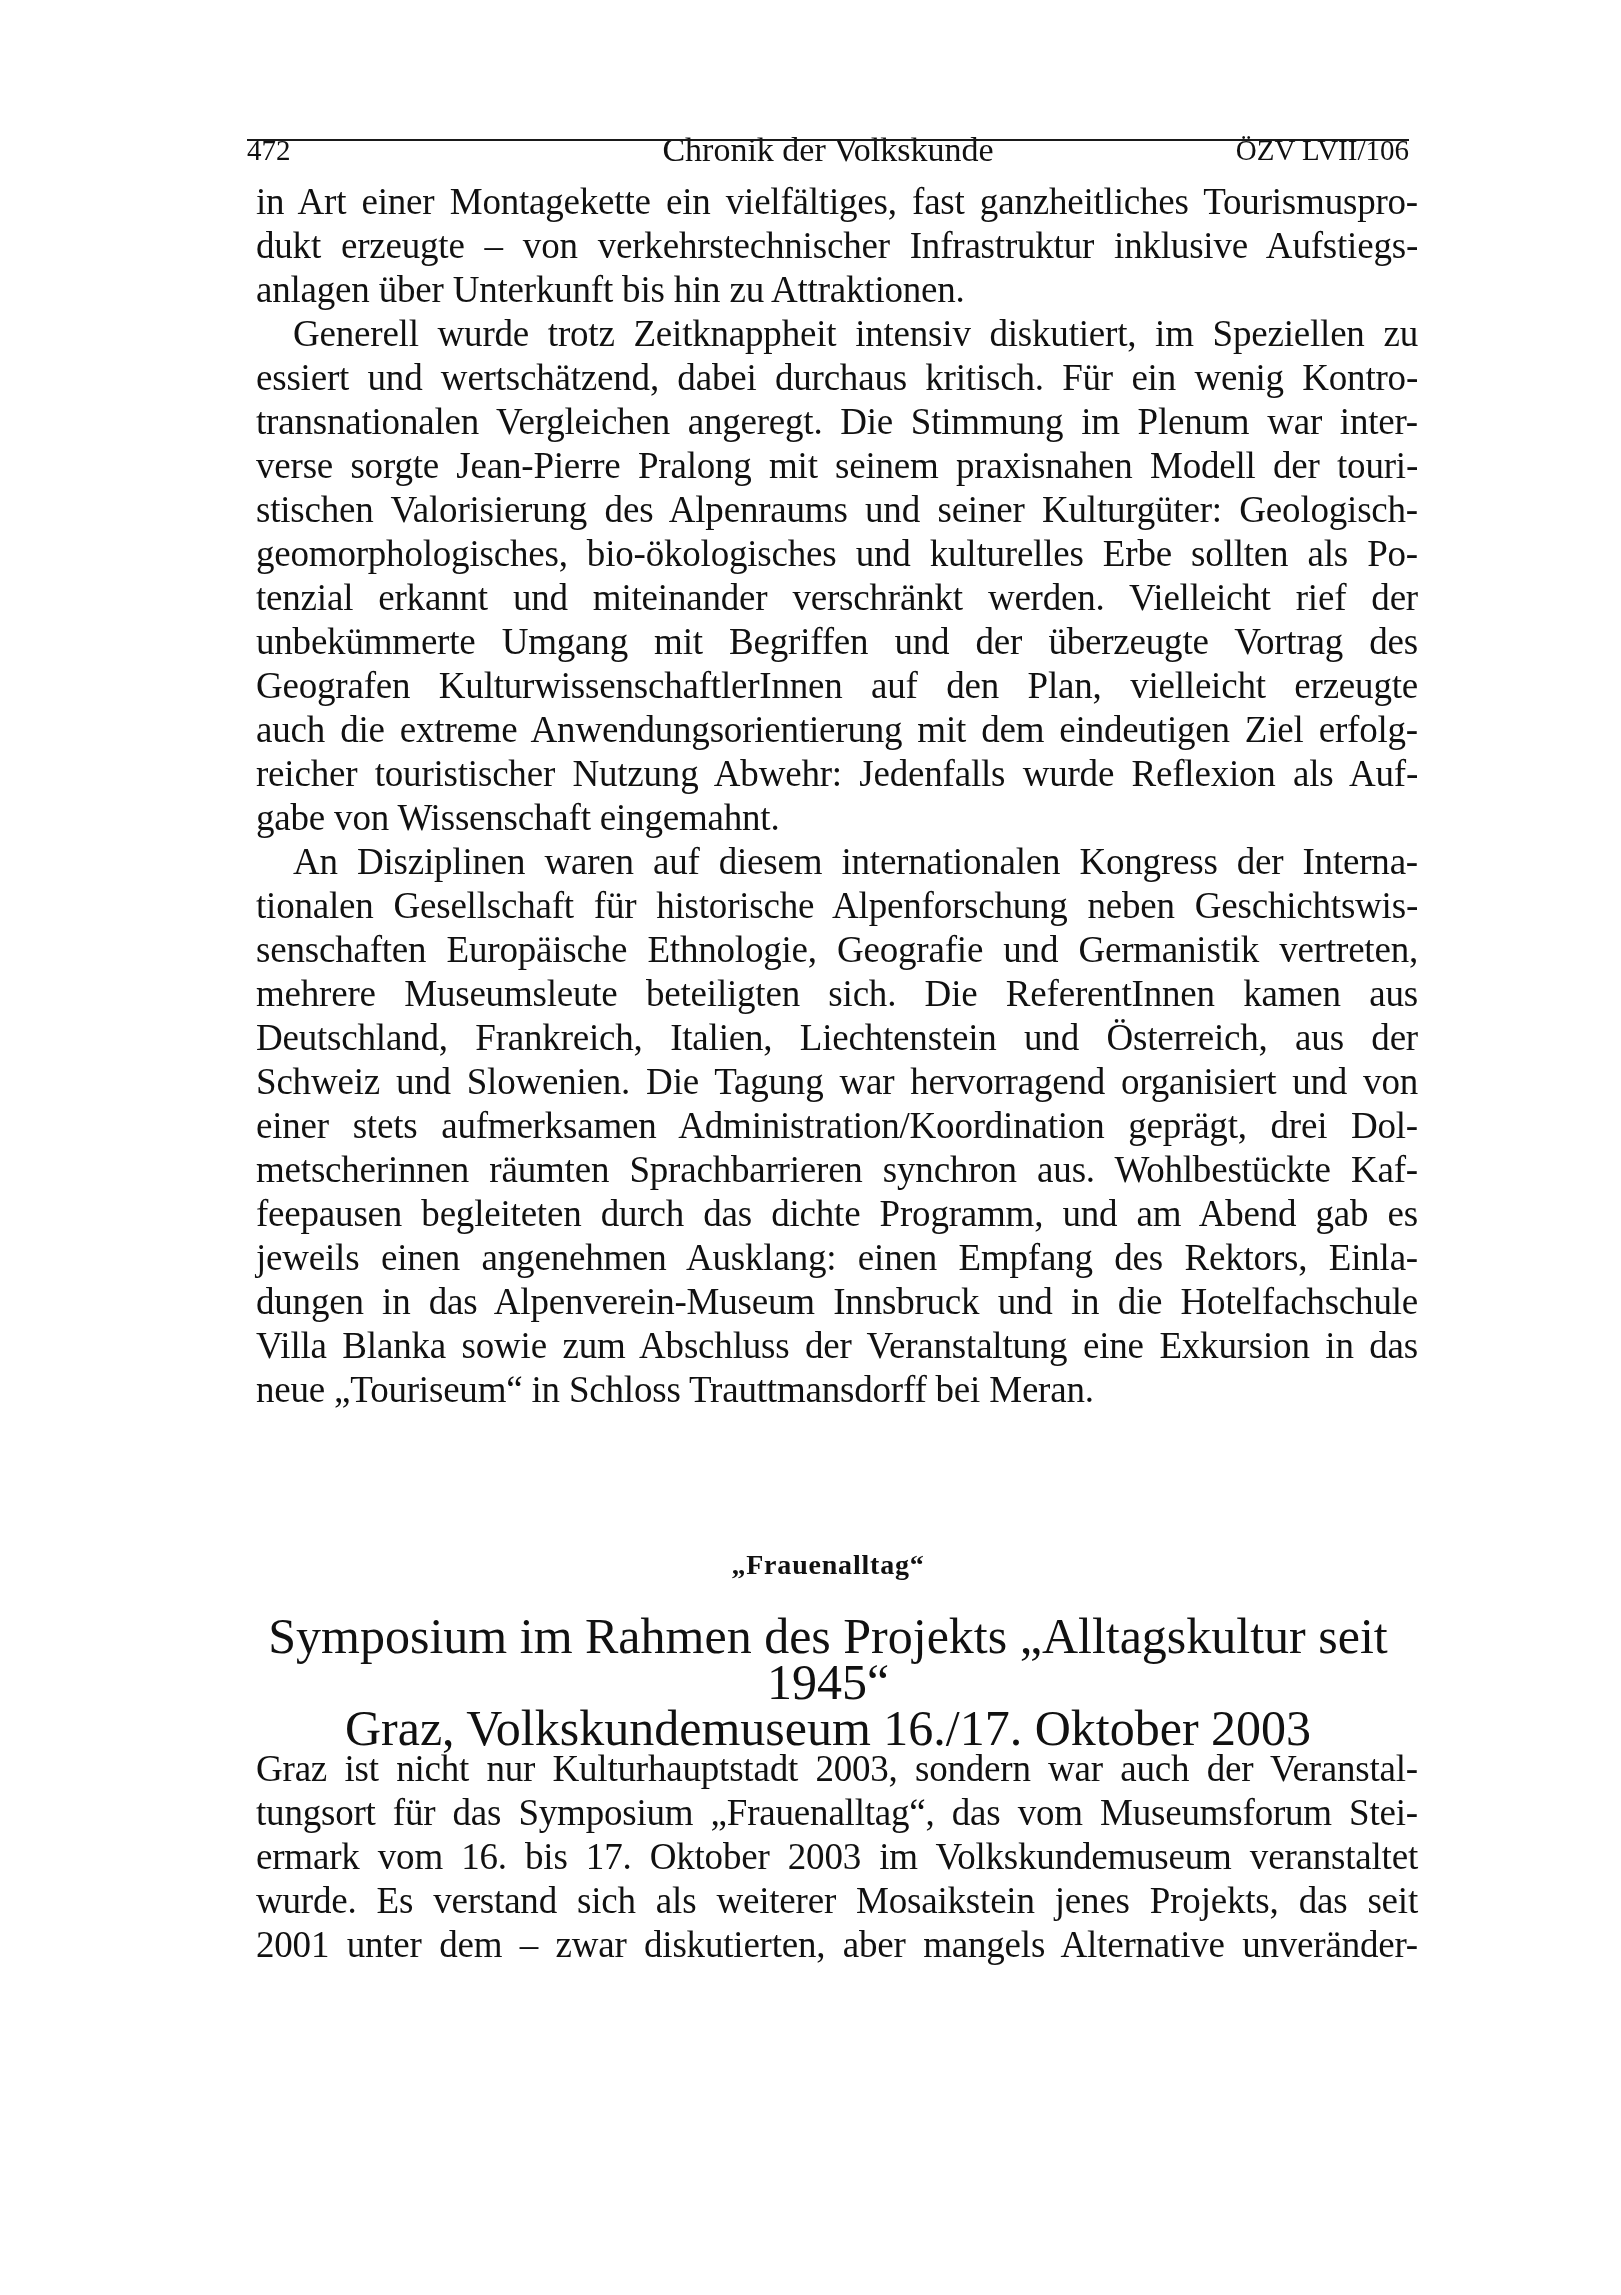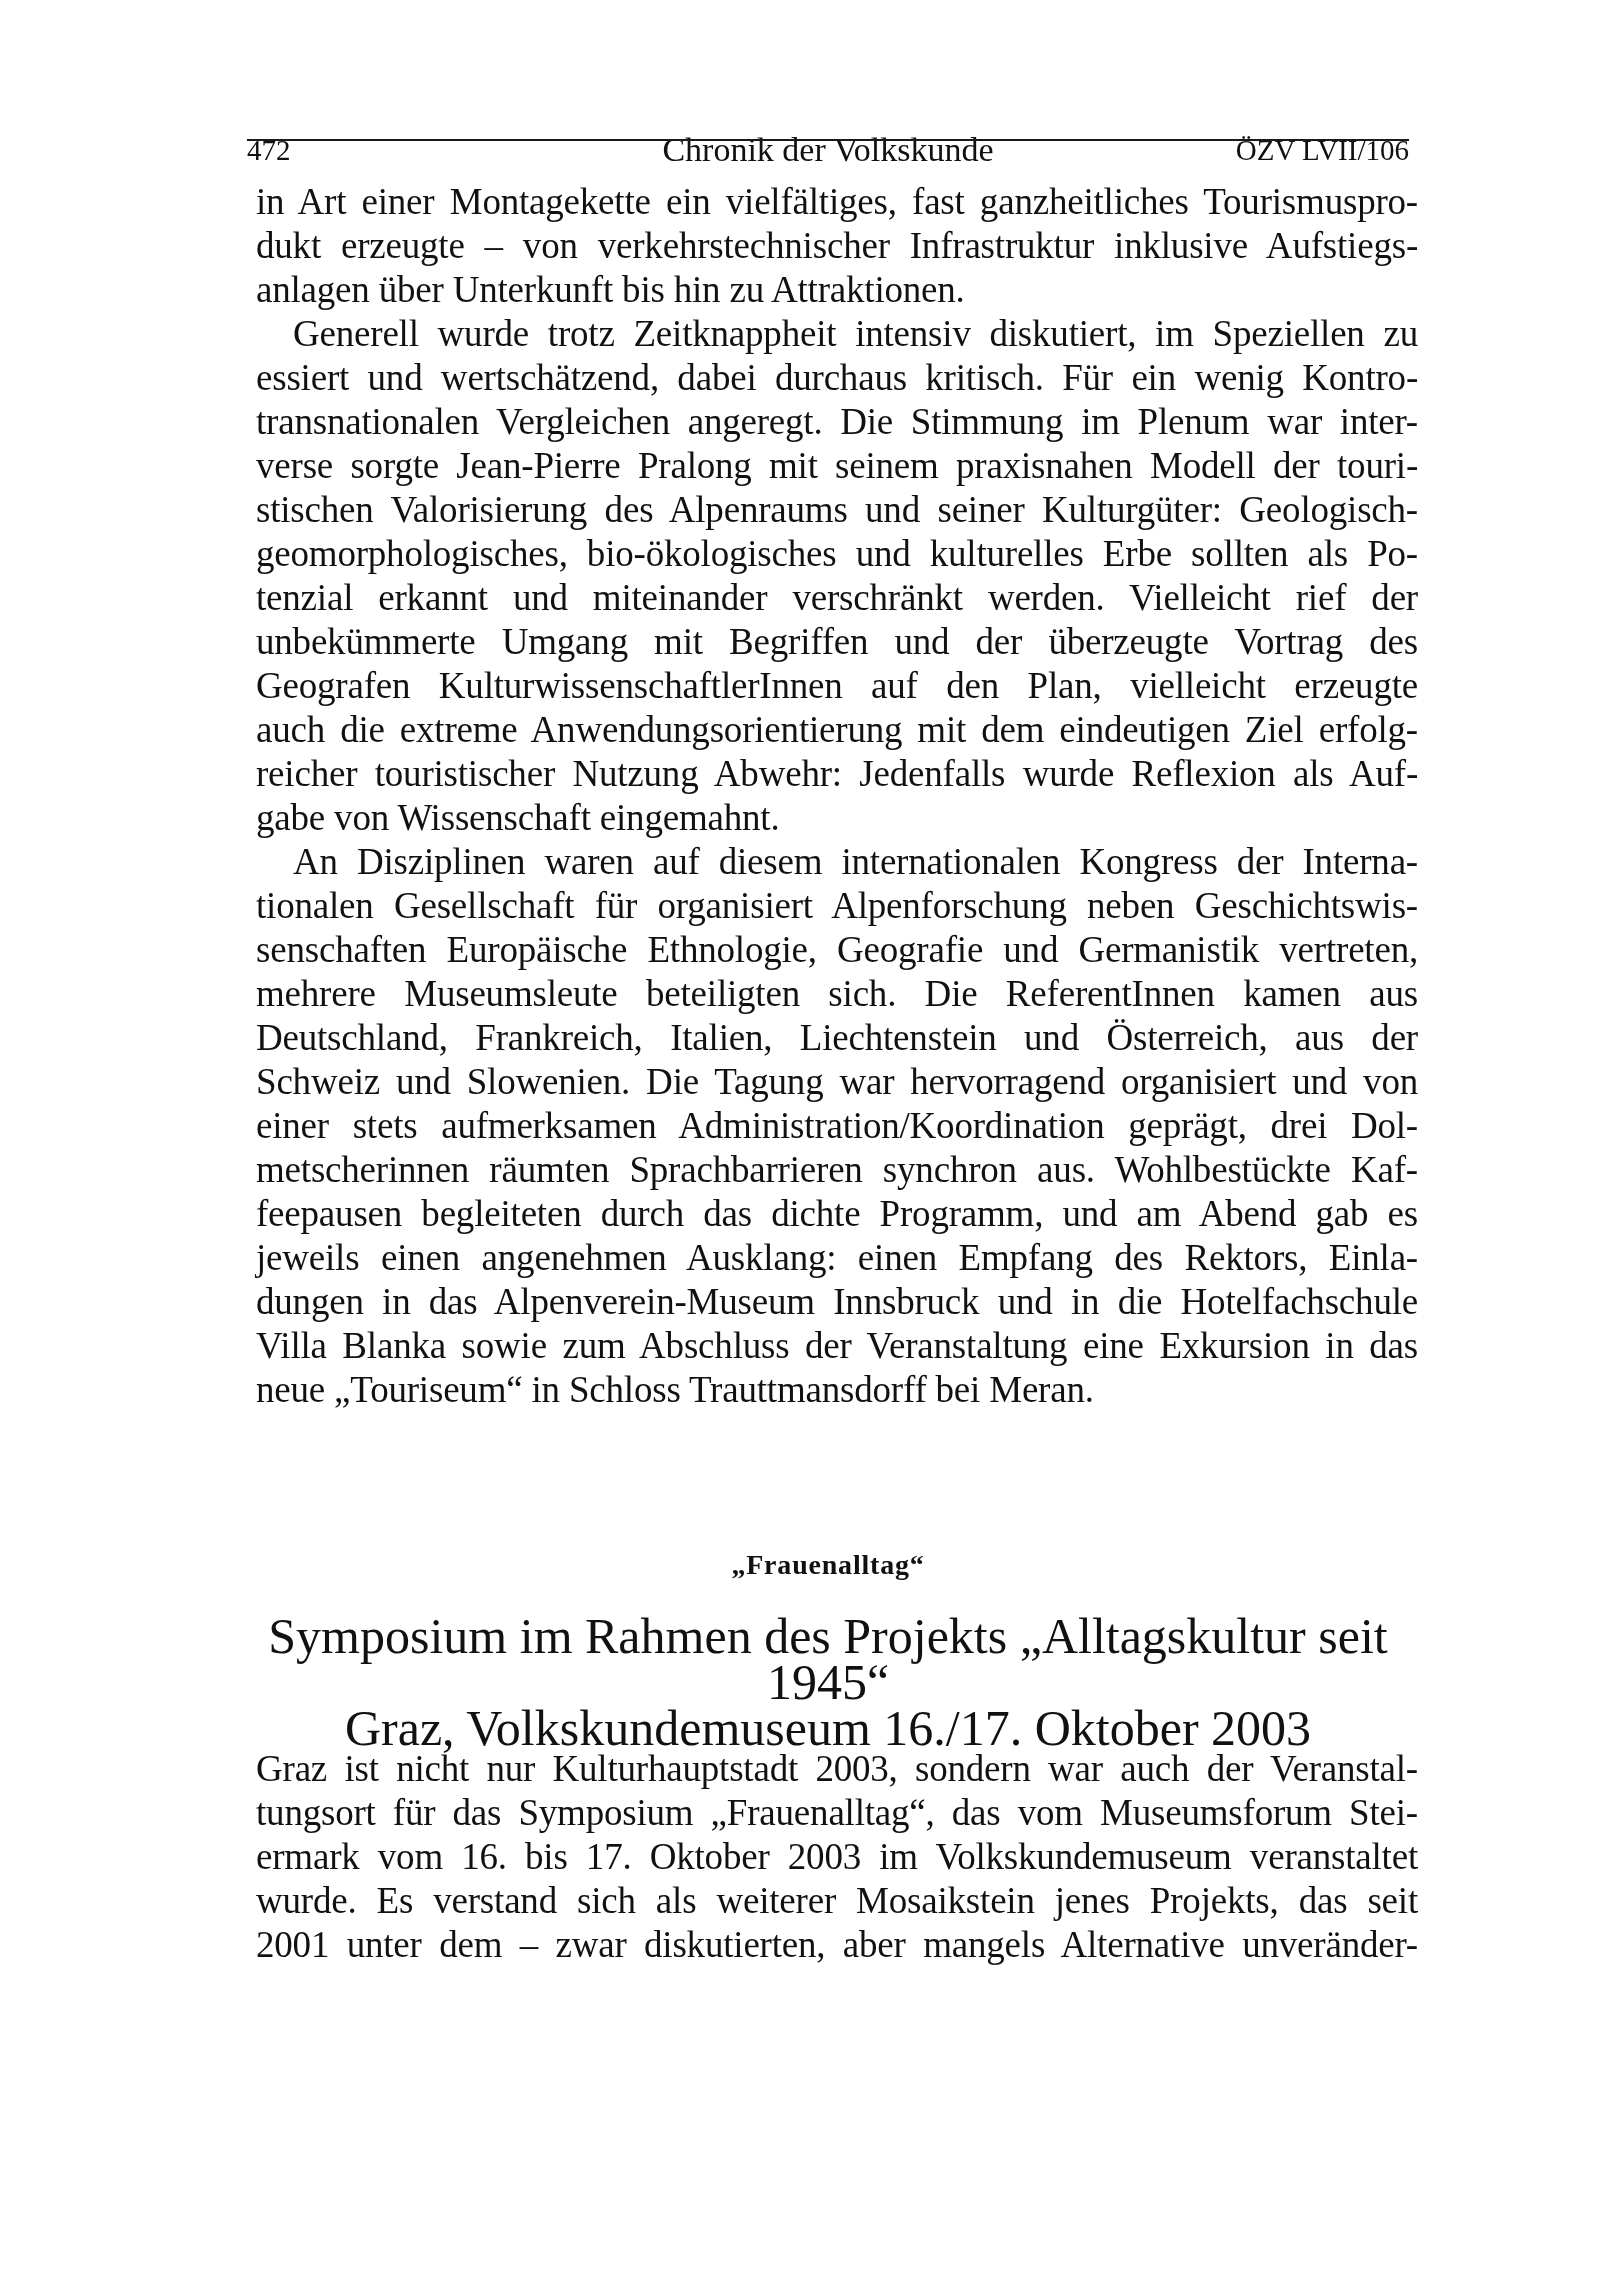--- a/index.html
+++ b/index.html
@@ -52,21 +52,21 @@
         <span class="ln">geomorphologisches, bio-ökologisches und kulturelles Erbe sollten als Po-</span>
         <span class="ln">tenzial erkannt und miteinander verschränkt werden. Vielleicht rief der</span>
         <span class="ln">unbekümmerte Umgang mit Begriffen und der überzeugte Vortrag des</span>
         <span class="ln">Geografen KulturwissenschaftlerInnen auf den Plan, vielleicht erzeugte</span>
         <span class="ln">auch die extreme Anwendungsorientierung mit dem eindeutigen Ziel erfolg-</span>
         <span class="ln">reicher touristischer Nutzung Abwehr: Jedenfalls wurde Reflexion als Auf-</span>
         <span class="ln last">gabe von Wissenschaft eingemahnt.</span>
       </div>
       <div>
         <span class="ln indent">An Disziplinen waren auf diesem internationalen Kongress der Interna-</span>
-        <span class="ln">tionalen Gesellschaft für organisiert Alpenforschung neben Geschichtswis-</span>
+        <span class="ln">tionalen Gesellschaft für historische Alpenforschung neben Geschichtswis-</span>
         <span class="ln">senschaften Europäische Ethnologie, Geografie und Germanistik vertreten,</span>
         <span class="ln">mehrere Museumsleute beteiligten sich. Die ReferentInnen kamen aus</span>
         <span class="ln">Deutschland, Frankreich, Italien, Liechtenstein und Österreich, aus der</span>
         <span class="ln">Schweiz und Slowenien. Die Tagung war hervorragend organisiert und von</span>
         <span class="ln">einer stets aufmerksamen Administration/Koordination geprägt, drei Dol-</span>
         <span class="ln">metscherinnen räumten Sprachbarrieren synchron aus. Wohlbestückte Kaf-</span>
         <span class="ln">feepausen begleiteten durch das dichte Programm, und am Abend gab es</span>
         <span class="ln">jeweils einen angenehmen Ausklang: einen Empfang des Rektors, Einla-</span>
         <span class="ln">dungen in das Alpenverein-Museum Innsbruck und in die Hotelfachschule</span>
         <span class="ln">Villa Blanka sowie zum Abschluss der Veranstaltung eine Exkursion in das</span>

